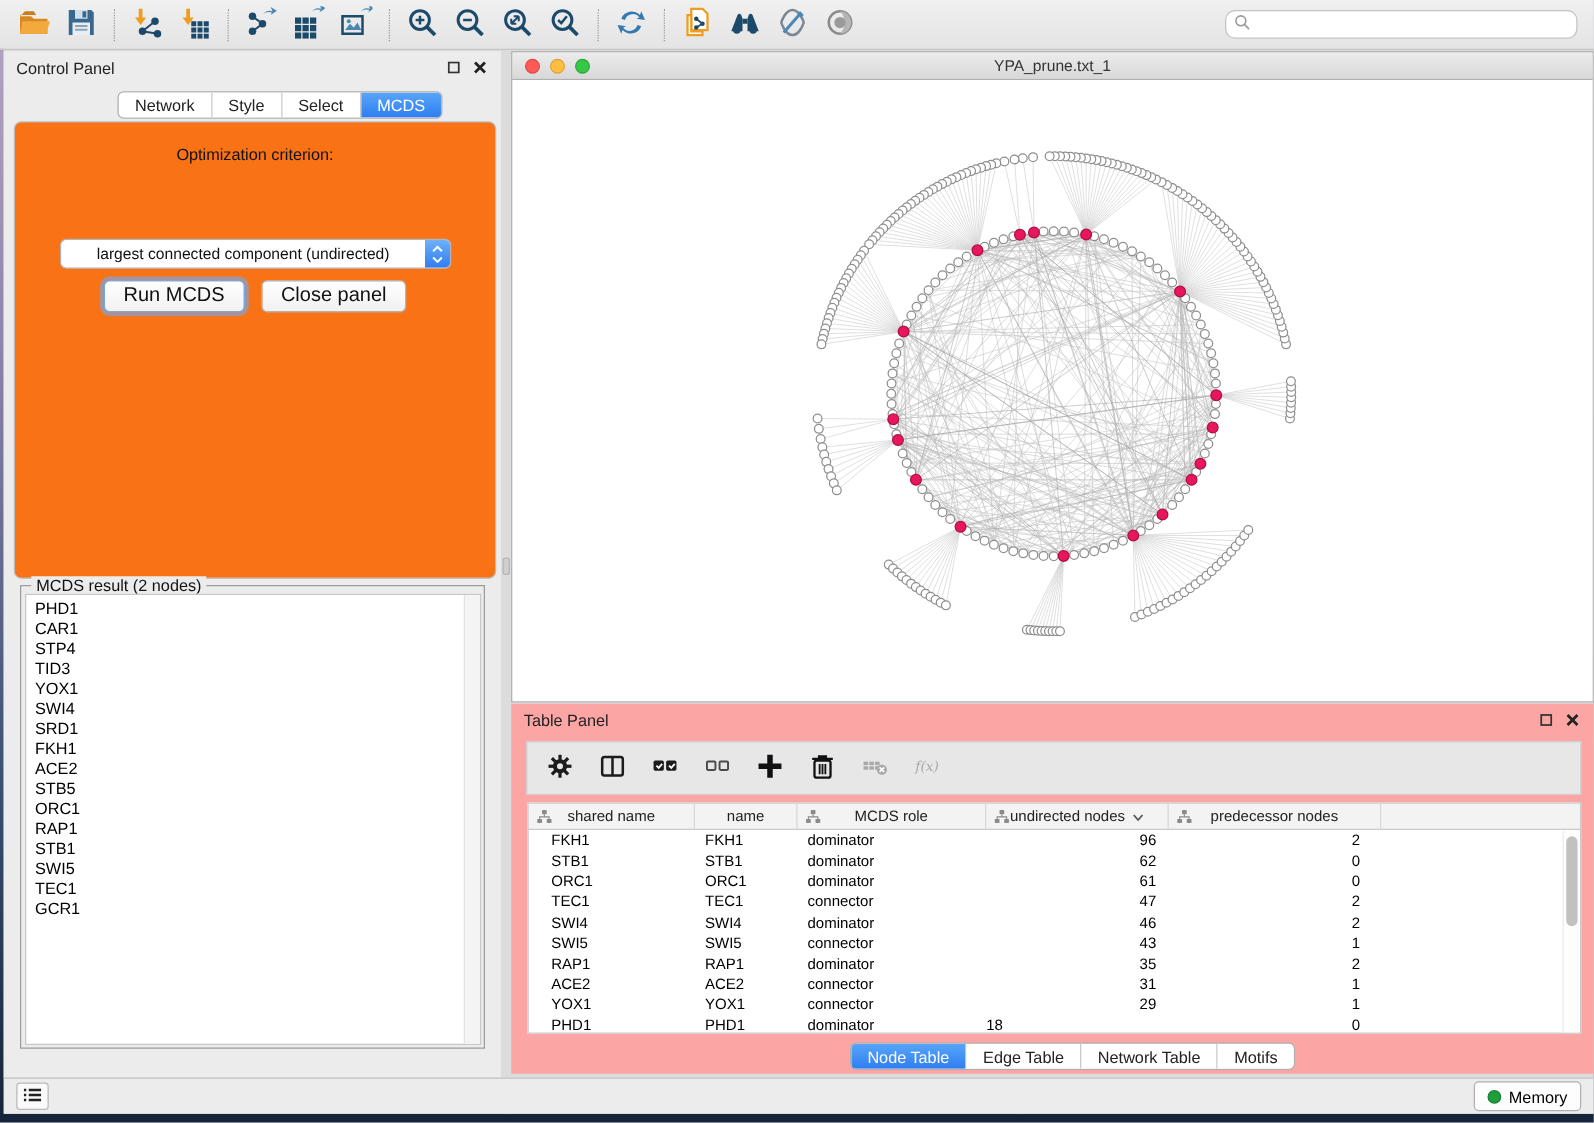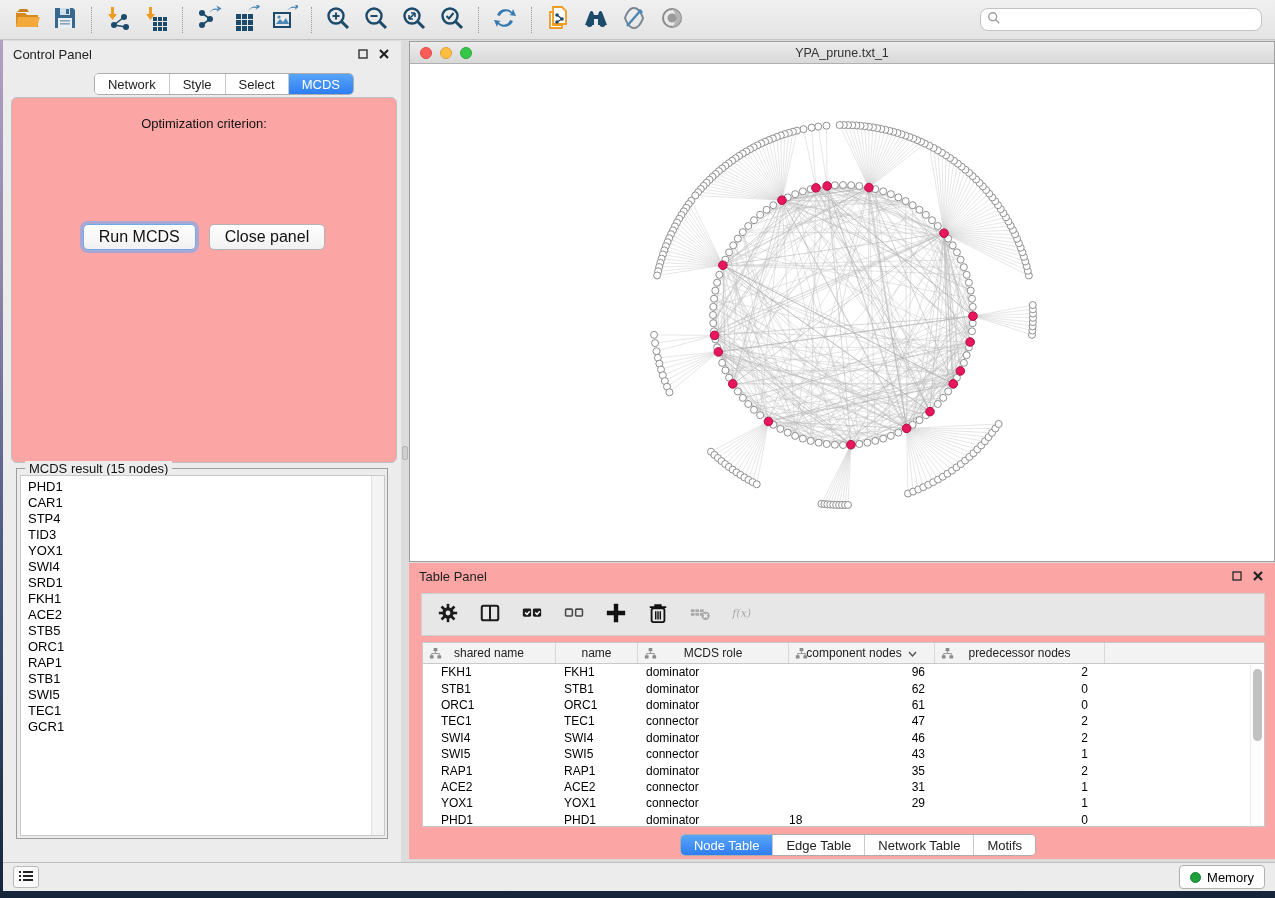--- a/index.html
+++ b/index.html
@@ -38,21 +38,21 @@
   .win-icon { width:14px; height:14px; margin-left:7px; display:flex; align-items:center;
     justify-content:center; cursor:pointer; background:none; border:none; }
   .seg-tabs { display:flex; border:1px solid #adadad; border-radius:5px; overflow:hidden;
     background:#fff; height:22px; }
   .seg-tab { padding:2px 13px; font-size:13px; background:#fff; border:none; cursor:pointer;
     border-left:1px solid #c9c9c9; color:#222; line-height:17px; }
   .seg-tab:first-child { border-left:none; }
   .seg-tab.active { background:linear-gradient(#59a5f8,#2e7ef2); color:#fff; }
   .cp-tabs-row { position:absolute; left:0; top:32px; width:442px; display:flex; justify-content:center; }
   .cp-content { position:absolute; left:8px; top:56px; width:386px; height:366px;
-    background:#fca5a5; border:1px solid #bdbdbd; border-radius:6px; text-align:center; }
+    background:#f97316; border:1px solid #bdbdbd; border-radius:6px; text-align:center; }
   .opt-label { margin-top:18px; font-size:13px; color:#111; }
   .combo { position:absolute; left:36px; top:93px; width:313px; height:24px; background:#fff;
     border:1px solid #b4b4b4; border-radius:5px; display:flex; align-items:center; cursor:pointer; }
   .combo-text { flex:1; text-align:center; font-size:12.5px; color:#111; white-space:nowrap; overflow:hidden; }
   .combo-cap { width:20px; height:22px; margin-right:0px; border-radius:0 4px 4px 0;
     background:linear-gradient(#6fb0f9,#2f7ef2); display:flex; flex-direction:column;
     align-items:center; justify-content:center; gap:1px; }
   .combo-cap svg { width:10px; height:7px; }
   .btn-row { position:absolute; left:0; top:126px; width:100%; display:flex; justify-content:center; gap:13px; }
   .mac-btn { background:linear-gradient(#ffffff,#f1f1f1); border:1px solid #b4b4b4; border-radius:5px;
@@ -324,28 +324,39 @@
       <div class="cp-tabs-row">
         <div class="seg-tabs" id="cp-tabs">
             <button class="seg-tab">Network</button>
             <button class="seg-tab">Style</button>
             <button class="seg-tab">Select</button>
             <button class="seg-tab active">MCDS</button>
           </div>
       </div>
       <div class="cp-content">
         <div class="opt-label">Optimization criterion:</div>
+        <div class="combo">
+          <span class="combo-text">largest connected component (undirected)</span>
+          <span class="combo-cap">
+            <svg viewBox="0 0 10 7">
+                <path d="M1.5 5 L5 1.5 L8.5 5" fill="none" stroke="#fff" stroke-width="1.6"></path>
+              </svg>
+            <svg viewBox="0 0 10 7">
+                <path d="M1.5 2 L5 5.5 L8.5 2" fill="none" stroke="#fff" stroke-width="1.6"></path>
+              </svg>
+          </span>
+        </div>
         <div class="btn-row">
           <button class="mac-btn focused">Run MCDS</button>
           <button class="mac-btn">Close panel</button>
         </div>
       </div>
 
       <div class="result-group">
-        <span class="result-legend">MCDS result (15 nodes)</span>
+        <span class="result-legend">MCDS result (2 nodes)</span>
         <div class="result-list">
           <div class="result-items" id="result-items">
               <div class="result-item">PHD1</div>
               <div class="result-item">CAR1</div>
               <div class="result-item">STP4</div>
               <div class="result-item">TID3</div>
               <div class="result-item">YOX1</div>
               <div class="result-item">SWI4</div>
               <div class="result-item">SRD1</div>
               <div class="result-item">FKH1</div>
@@ -1284,21 +1295,21 @@
             </div>
             <div class="dt-hcell" style="width: 146px;">
               <span class="tree"><svg width="13" height="13" viewBox="0 0 24 24">
                   <g fill="#8a8a8a">
                     <rect x="8.5" y="2" width="7" height="6" rx="1"></rect>
                     <rect x="1.5" y="15" width="7" height="6" rx="1"></rect>
                     <rect x="15.5" y="15" width="7" height="6" rx="1"></rect>
                   </g>
                   <path d="M12 8 v4 M5 15 v-3 h14 v3" stroke="#8a8a8a" stroke-width="1.6" fill="none"></path>
                 </svg></span>
-              <span>component nodes</span>
+              <span>undirected nodes</span>
               <span class="sort"><svg width="9" height="6" viewBox="0 0 9 6">
                   <path d="M1 1 L4.5 5 L8 1" fill="none" stroke="#555" stroke-width="1.4"></path>
                 </svg></span>
             </div>
             <div class="dt-hcell" style="width: 170px;">
               <span class="tree"><svg width="13" height="13" viewBox="0 0 24 24">
                   <g fill="#8a8a8a">
                     <rect x="8.5" y="2" width="7" height="6" rx="1"></rect>
                     <rect x="1.5" y="15" width="7" height="6" rx="1"></rect>
                     <rect x="15.5" y="15" width="7" height="6" rx="1"></rect>

